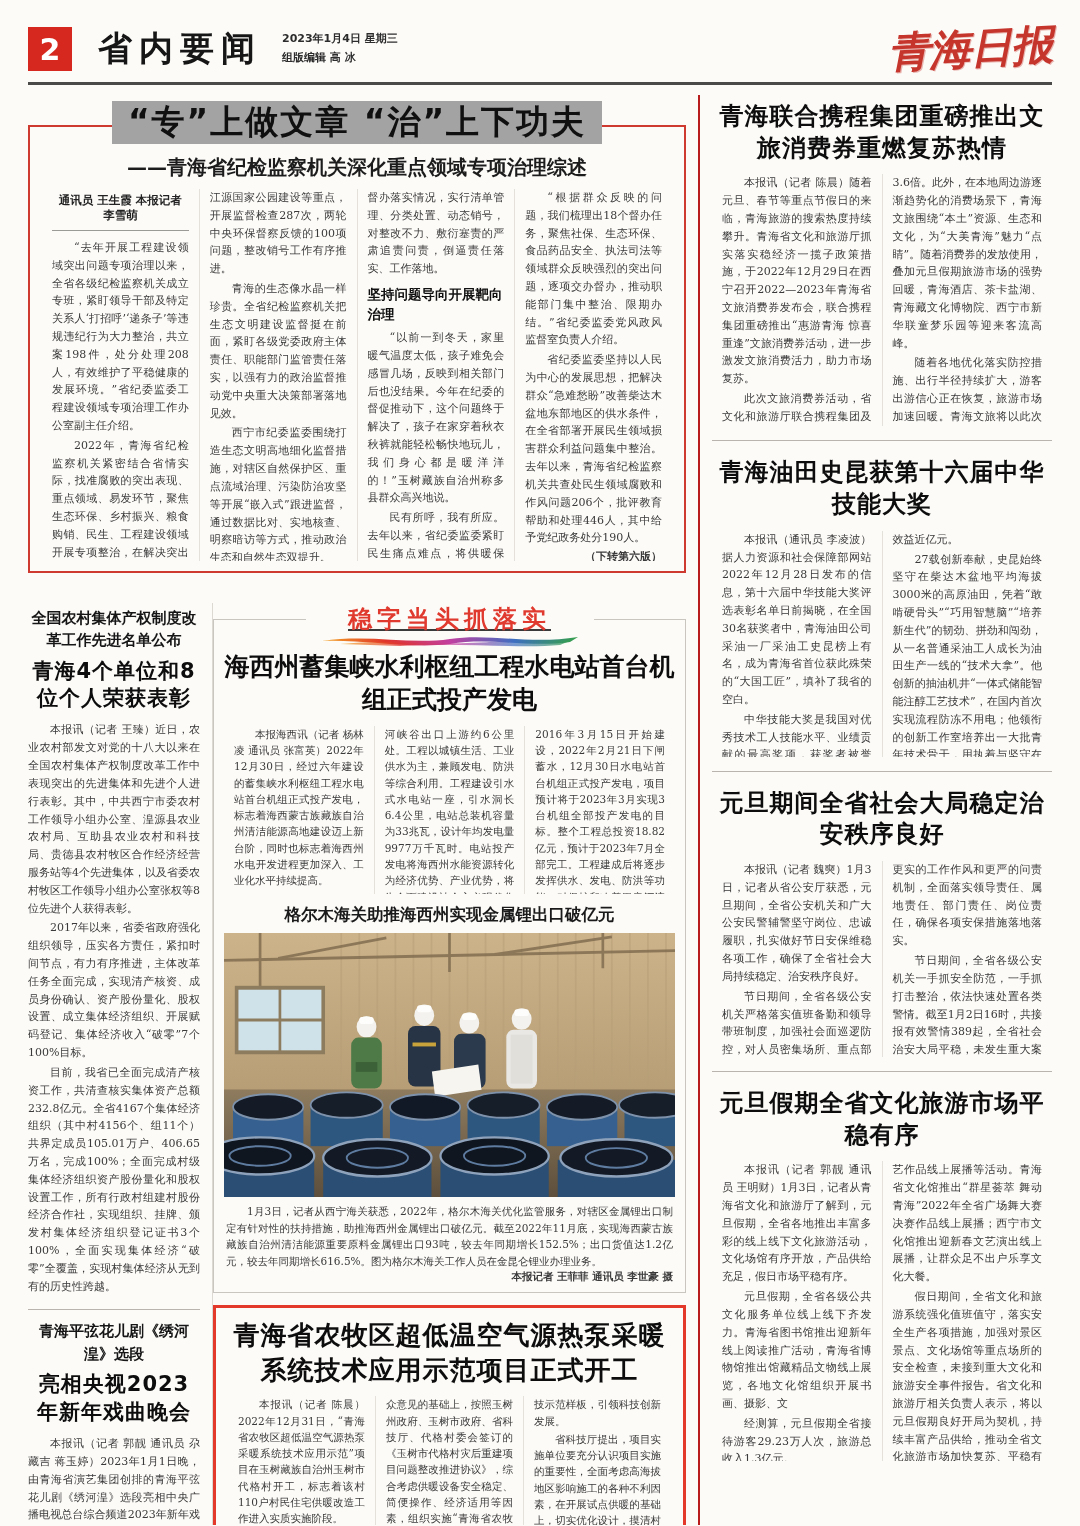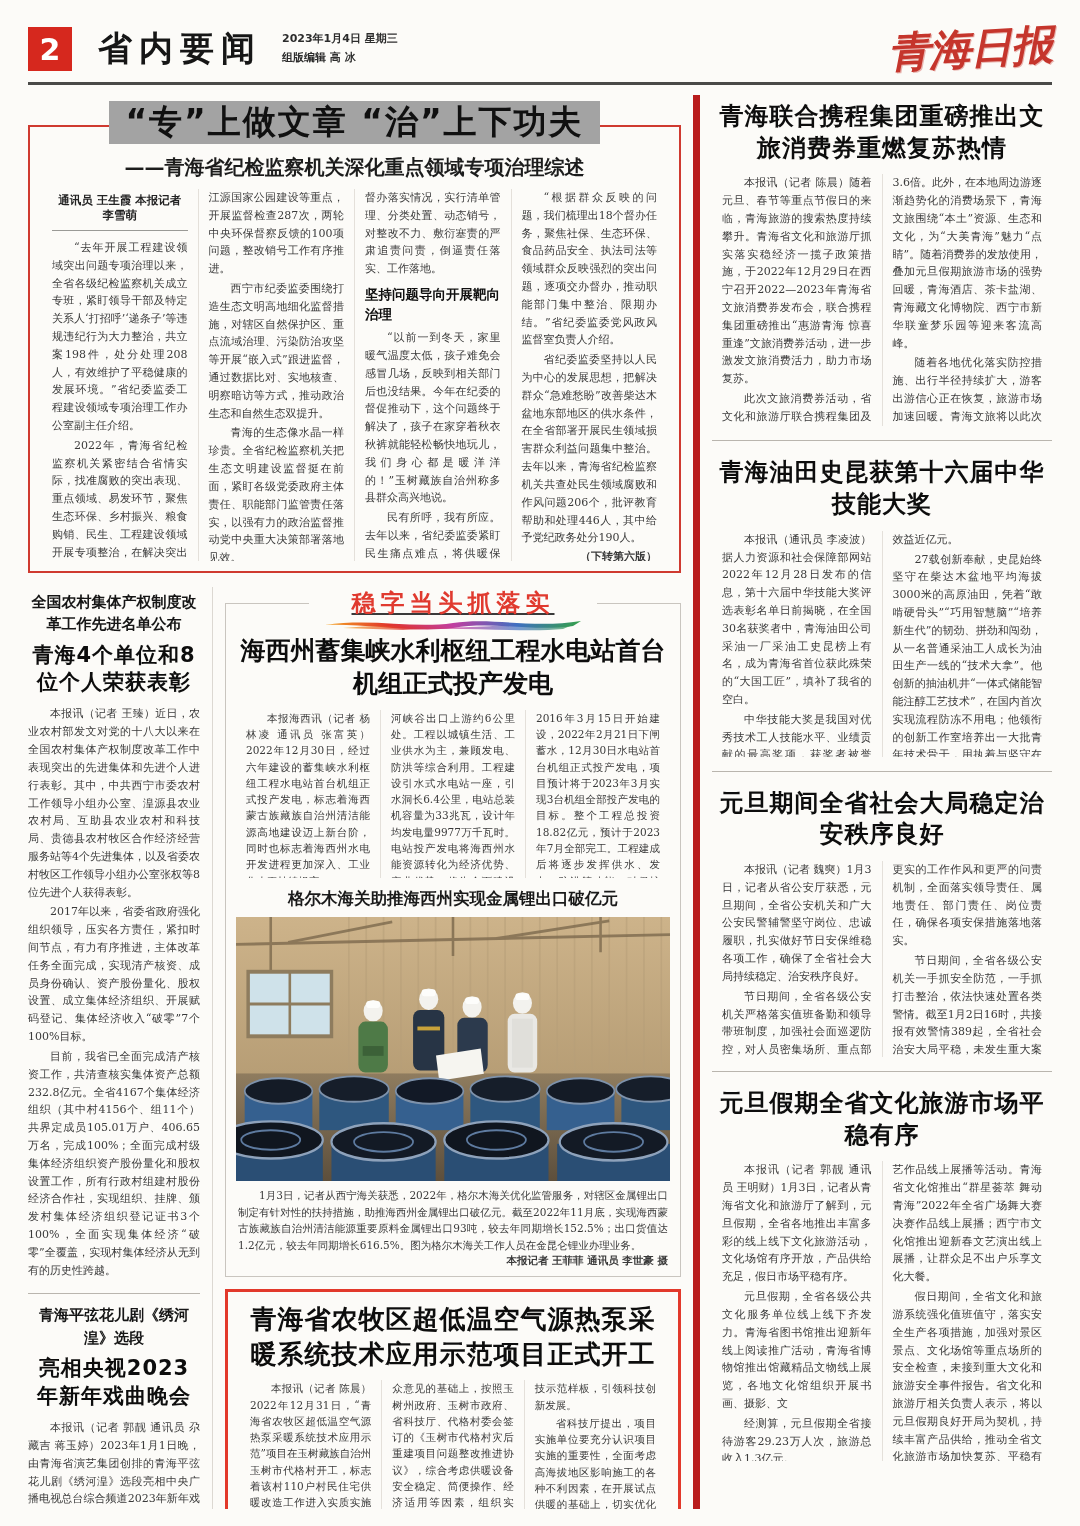--- a/index.html
+++ b/index.html
@@ -11,41 +11,41 @@
            font-family:"DejaVu Sans",sans-serif;font-size:30px;font-weight:900;}
   .section-title{font-family:"DejaVu Sans",sans-serif;font-size:34px;font-weight:900;color:#161616;
                  letter-spacing:7px;margin-left:26px;}
   .date-block{margin-left:20px;font-family:"DejaVu Sans",sans-serif;font-size:11px;color:#2c2c2c;line-height:1.7;font-weight:700;}
   .masthead{margin-left:auto;font-family:"DejaVu Serif",serif;font-style:italic;font-weight:bold;
             font-size:42px;color:#c5352c;transform:rotate(-3deg);letter-spacing:-1px;text-shadow:1px 1px 0 rgba(197,53,44,.35);}
   .hdr-rule{height:3px;background:#4a4a48;margin:4px 28px 0;}
   
   .content{display:flex;gap:12px;margin:10px 28px 0;}
   .left-zone{flex:1;min-width:0;}
-  .right-rail{width:340px;border-left:7px solid #b91c1c;padding-left:12px;}
+  .right-rail{width:340px;border-left:2px solid #b91c1c;padding-left:12px;}
   
   .lead-box{border:2px solid #cf3a30;padding:0 12px 10px;margin-top:30px;}
   .lead-headline{font-family:"DejaVu Sans",sans-serif;font-size:33px;font-weight:900;color:#101010;
                  letter-spacing:2px;text-align:left;background:#a3a3a3;width:max-content;max-width:96%;
                  margin:-26px auto 0;padding:0 16px;line-height:1.3;}
   .lead-subhead{font-family:"DejaVu Sans",sans-serif;font-size:20px;font-weight:800;color:#1c1c1c;
                 text-align:center;margin:10px 0 8px;}
   .cols{display:flex;gap:0;overflow:hidden;}
   .col{flex:1;min-width:0;padding:0 10px;overflow:hidden;}
   .col + .col{border-left:1px solid #e4e0da;}
   .lead-cols{height:372px;}
   p.bp{font-size:11px;line-height:1.62;text-align:justify;text-indent:2em;margin:0 0 2px;}
   p.cont{text-indent:0;}
   .byline{font-family:"DejaVu Sans",sans-serif;font-size:11.5px;font-weight:700;text-align:center;color:#222;
           border-bottom:1px solid #9a9a96;padding:4px 0 7px;margin-bottom:8px;}
   .crosshead{font-family:"DejaVu Sans",sans-serif;font-size:13.5px;font-weight:800;color:#101010;
              line-height:1.45;margin:7px 0 5px;}
   .continued{font-family:"DejaVu Sans",sans-serif;font-size:11px;font-weight:700;text-align:right;margin-top:2px;}
   
-  .lower{display:flex;gap:12px;margin-top:14px;height:922px;overflow:hidden;}
+  .lower{display:flex;margin-top:30px;height:922px;overflow:hidden;}
   .left-rail{width:172px;border-right:1px solid #dcd8d2;padding-right:12px;}
   .kicker{font-family:"DejaVu Sans",sans-serif;font-size:15px;font-weight:800;color:#161616;text-align:center;
           line-height:1.5;margin:4px 0 2px;}
   .l-head{font-family:"DejaVu Sans",sans-serif;font-size:21px;font-weight:900;color:#0d0d0d;text-align:center;
           line-height:1.3;margin:6px 0 9px;letter-spacing:1px;}
   .divider{border:none;border-top:1px solid #b9b5ae;margin:14px 0 10px;}
   
   .middle{flex:1;min-width:0;}
   .mid-box{border:1px solid #c9c5bf;padding:20px 10px 8px;position:relative;margin-top:16px;}
   .banner{position:absolute;top:-17px;left:50%;transform:translateX(-50%);background:#fcfbf8;padding:0 14px;text-align:center;text-decoration:underline;}
@@ -98,22 +98,22 @@
         <h2 class="lead-subhead">——青海省纪检监察机关深化重点领域专项治理综述</h2>
         <div class="cols lead-cols">
           <div class="col">
             <div class="byline">通讯员 王生霞 本报记者 李雪萌</div>
             <p class="bp">“去年开展工程建设领域突出问题专项治理以来，全省各级纪检监察机关成立专班，紧盯领导干部及特定关系人‘打招呼’‘递条子’等违规违纪行为大力整治，共立案198件，处分处理208人，有效维护了平稳健康的发展环境。”省纪委监委工程建设领域专项治理工作办公室副主任介绍。</p>
             <p class="bp">2022年，青海省纪检监察机关紧密结合省情实际，找准腐败的突出表现、重点领域、易发环节，聚焦生态环保、乡村振兴、粮食购销、民生、工程建设领域开展专项整治，在解决突出问题的同时，深化系统治理、标本兼治，充分发挥“三不腐”一体推进综合效能。</p>
 
           </div>
           <div class="col">
             <p class="bp cont">江源国家公园建设等重点，开展监督检查287次，两轮中央环保督察反馈的100项问题，整改销号工作有序推进。</p>
+            <p class="bp">青海的生态像水晶一样珍贵。全省纪检监察机关把生态文明建设监督挺在前面，紧盯各级党委政府主体责任、职能部门监管责任落实，以强有力的政治监督推动党中央重大决策部署落地见效。</p>
             <p class="bp">西宁市纪委监委围绕打造生态文明高地细化监督措施，对辖区自然保护区、重点流域治理、污染防治攻坚等开展“嵌入式”跟进监督，通过数据比对、实地核查、明察暗访等方式，推动政治生态和自然生态双提升。</p>
-            <p class="bp">青海的生态像水晶一样珍贵。全省纪检监察机关把生态文明建设监督挺在前面，紧盯各级党委政府主体责任、职能部门监管责任落实，以强有力的政治监督推动党中央重大决策部署落地见效。</p>
           </div>
           <div class="col">
             <p class="bp cont">督办落实情况，实行清单管理、分类处置、动态销号，对整改不力、敷衍塞责的严肃追责问责，倒逼责任落实、工作落地。</p>
             <h3 class="crosshead">坚持问题导向开展靶向治理</h3>
             <p class="bp">“以前一到冬天，家里暖气温度太低，孩子难免会感冒几场，反映到相关部门后也没结果。今年在纪委的督促推动下，这个问题终于解决了，孩子在家穿着秋衣秋裤就能轻松畅快地玩儿，我们身心都是暖洋洋的！”玉树藏族自治州称多县群众高兴地说。</p>
             <p class="bp">民有所呼，我有所应。去年以来，省纪委监委紧盯民生痛点难点，将供暖保障、饮水安全、医保社保、教育医疗等群众身边的操心事烦心事揪心事纳入专项监督范围，以“小切口”整治推动“大民生”改善。</p>
           </div>
           <div class="col">
             <p class="bp">“根据群众反映的问题，我们梳理出18个督办任务，聚焦社保、生态环保、食品药品安全、执法司法等领域群众反映强烈的突出问题，逐项交办督办，推动职能部门集中整治、限期办结。”省纪委监委党风政风监督室负责人介绍。</p>
             <p class="bp">省纪委监委坚持以人民为中心的发展思想，把解决群众“急难愁盼”改善柴达木盆地东部地区的供水条件，在全省部署开展民生领域损害群众利益问题集中整治。去年以来，青海省纪检监察机关共查处民生领域腐败和作风问题206个，批评教育帮助和处理446人，其中给予党纪政务处分190人。</p>

